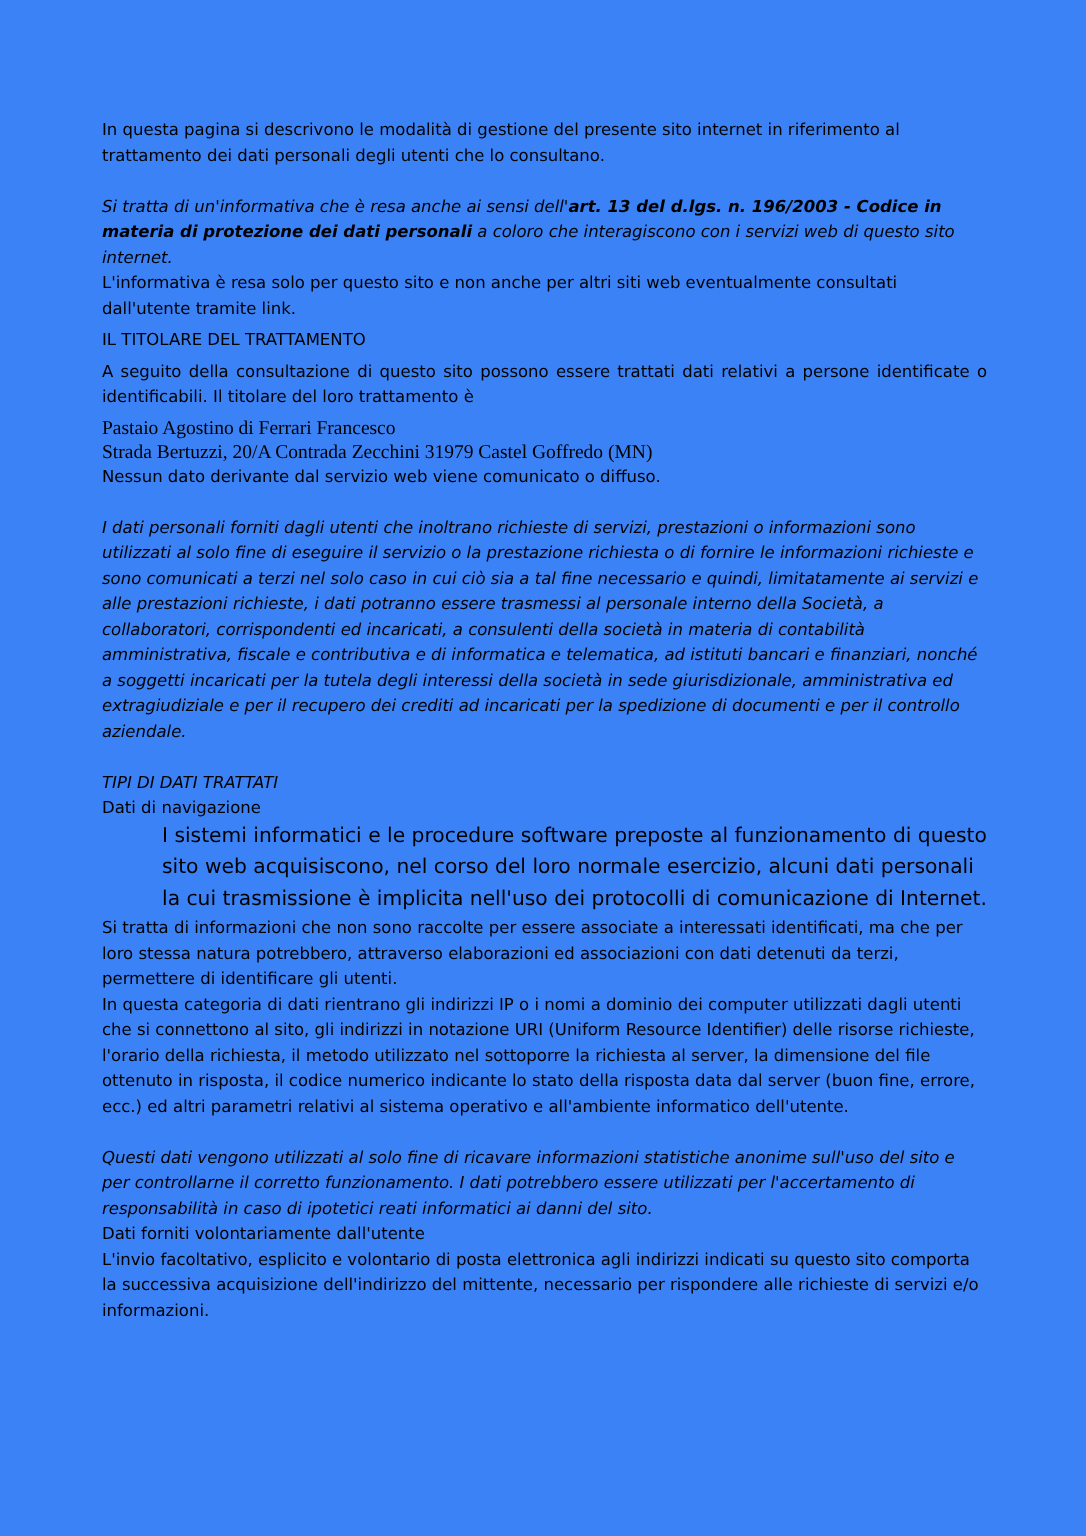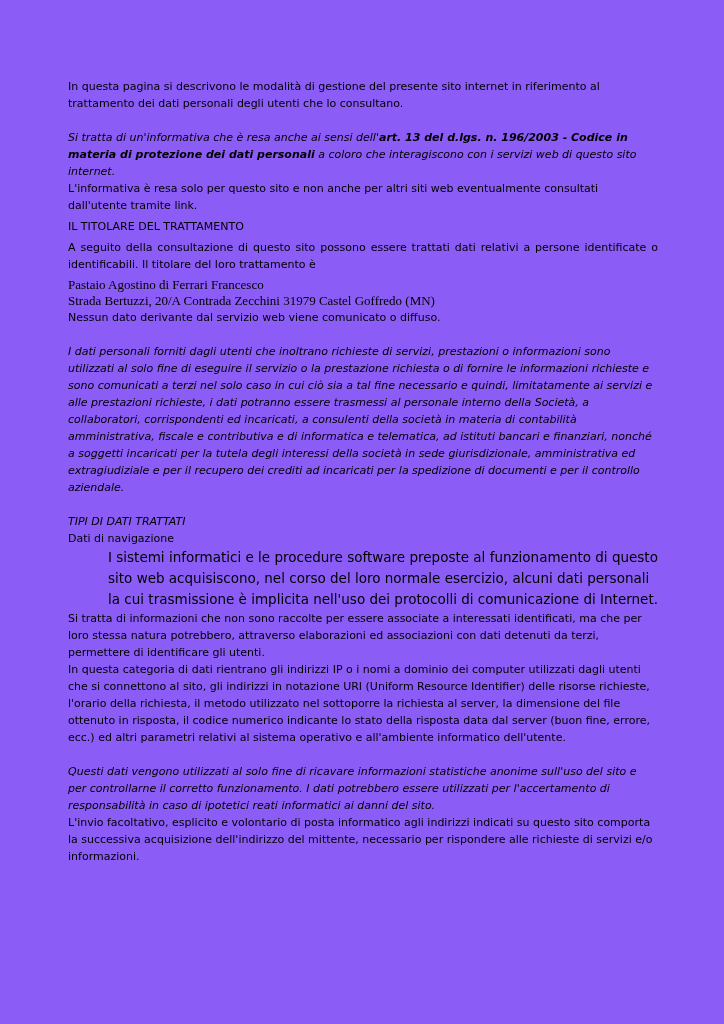--- a/index.html
+++ b/index.html
@@ -10,21 +10,21 @@
     overflow: hidden;
   }
   body {
     font-family: "DejaVu Sans", "Liberation Sans", sans-serif;
     color: #000000;
   }
   .page {
     width: 724px;
     height: 1024px;
     padding: 78px 66px 20px 68px;
-    background: #8b5cf6;
+    background: #3b82f6;
   }
   .body-text {
     font-size: 11px;
     line-height: 17px;
     text-align: left;
   }
   .heading {
     font-size: 11px;
     line-height: 17px;
     font-weight: normal;
@@ -64,15 +64,16 @@
 
   <p class="body-text">Nessun dato derivante dal servizio web viene comunicato o diffuso.</p>
   <p class="body-text mt-blank">I dati personali forniti dagli utenti che inoltrano richieste di servizi, prestazioni o informazioni sono utilizzati al solo fine di eseguire il servizio o la prestazione richiesta o di fornire le informazioni richieste e sono comunicati a terzi nel solo caso in cui ciò sia a tal fine necessario e quindi, limitatamente ai servizi e alle prestazioni richieste, i dati potranno essere trasmessi al personale interno della Società, a collaboratori, corrispondenti ed incaricati, a consulenti della società in materia di contabilità amministrativa, fiscale e contributiva e di informatica e telematica, ad istituti bancari e finanziari, nonché a soggetti incaricati per la tutela degli interessi della società in sede giurisdizionale, amministrativa ed extragiudiziale e per il recupero dei crediti ad incaricati per la spedizione di documenti e per il controllo aziendale.</p>
 
   <p class="heading mt-blank">TIPI DI DATI TRATTATI</p>
   <p class="body-text">Dati di navigazione</p>
   <p class="lead-text">I sistemi informatici e le procedure software preposte al funzionamento di questo sito web acquisiscono, nel corso del loro normale esercizio, alcuni dati personali la cui trasmissione è implicita nell'uso dei protocolli di comunicazione di Internet.</p>
   <p class="body-text">Si tratta di informazioni che non sono raccolte per essere associate a interessati identificati, ma che per loro stessa natura potrebbero, attraverso elaborazioni ed associazioni con dati detenuti da terzi, permettere di identificare gli utenti.</p>
   <p class="body-text">In questa categoria di dati rientrano gli indirizzi IP o i nomi a dominio dei computer utilizzati dagli utenti che si connettono al sito, gli indirizzi in notazione URI (Uniform Resource Identifier) delle risorse richieste, l'orario della richiesta, il metodo utilizzato nel sottoporre la richiesta al server, la dimensione del file ottenuto in risposta, il codice numerico indicante lo stato della risposta data dal server (buon fine, errore, ecc.) ed altri parametri relativi al sistema operativo e all'ambiente informatico dell'utente.</p>
   <p class="body-text mt-blank">Questi dati vengono utilizzati al solo fine di ricavare informazioni statistiche anonime sull'uso del sito e per controllarne il corretto funzionamento. I dati potrebbero essere utilizzati per l'accertamento di responsabilità in caso di ipotetici reati informatici ai danni del sito.</p>
-  <p class="body-text">L'invio facoltativo, esplicito e volontario di posta informatico agli indirizzi indicati su questo sito comporta la successiva acquisizione dell'indirizzo del mittente, necessario per rispondere alle richieste di servizi e/o informazioni.</p>
+  <p class="body-text">Dati forniti volontariamente dall'utente</p>
+  <p class="body-text">L'invio facoltativo, esplicito e volontario di posta elettronica agli indirizzi indicati su questo sito comporta la successiva acquisizione dell'indirizzo del mittente, necessario per rispondere alle richieste di servizi e/o informazioni.</p>
 
 </div>
 
 </body></html>

